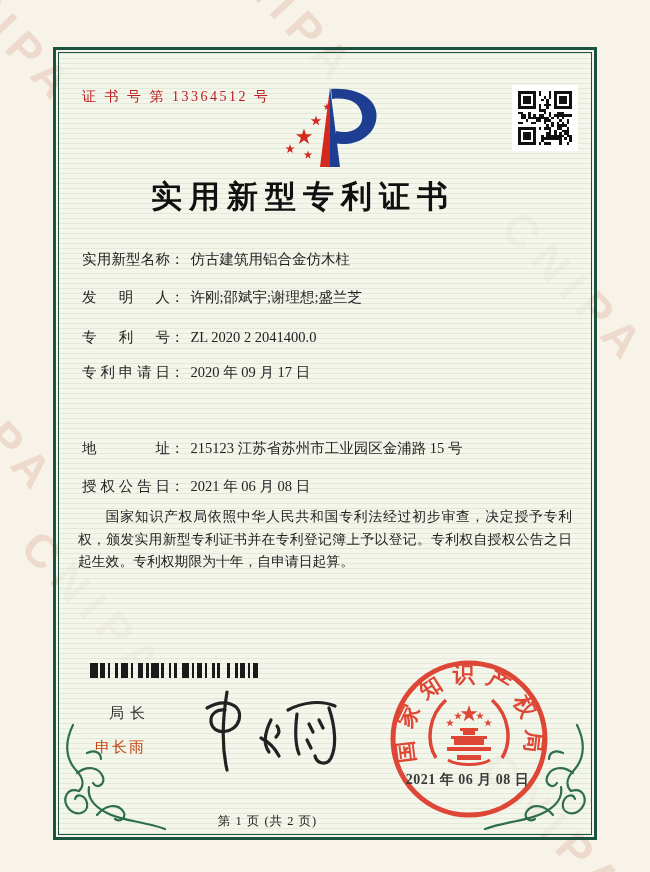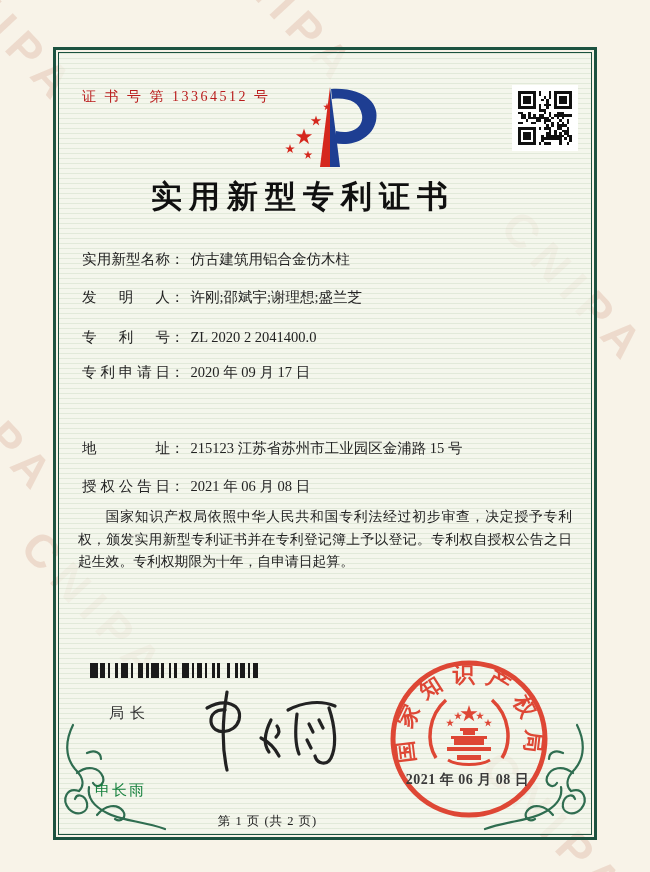--- a/index.html
+++ b/index.html
@@ -42,21 +42,21 @@
   .fcolon{margin-right:6px;}
   .grant-pair{position:absolute;left:243px;top:0;}
   .body-text{left:78px;top:506px;width:494px;font-size:13.8px;line-height:22.5px;
     color:#222;text-align:justify;}
   .body-text p{margin:0;text-indent:2em;}
   .barcode{left:90px;top:663px;width:168px;height:15px;}
   .barcode svg{width:168px;height:15px;fill:#1a1a1a;shape-rendering:crispEdges;}
   .director-title{left:95px;top:704px;font-family:"Liberation Sans",sans-serif;
     font-size:15px;letter-spacing:6px;color:#2f2f2f;margin-left:14px;}
   .director-name{left:95px;top:738px;font-family:"Liberation Sans",sans-serif;
-    font-size:15px;letter-spacing:2px;color:#15803d;margin-top:43px;}
+    font-size:15px;letter-spacing:2px;color:#c2410c;}
   .signature{left:185px;top:682px;width:165px;height:100px;z-index:3;}
   .seal{left:388px;top:658px;width:162px;height:162px;z-index:3;opacity:0.93;}
   .seal-date{left:385px;top:771px;width:165px;text-align:center;z-index:4;
     font-size:14px;font-weight:bold;letter-spacing:0.5px;color:#3a3a3a;}
   .page-footer{left:0;top:813px;width:535px;text-align:center;
     font-size:12.5px;letter-spacing:1px;color:#222;}
   .stroke-green{fill:none;stroke:#2f6d50;stroke-width:2.2;stroke-linecap:round;}
   .sig-stroke{fill:none;stroke:#222;stroke-width:3.2;stroke-linecap:round;stroke-linejoin:round;}
 </style>
 </head>

